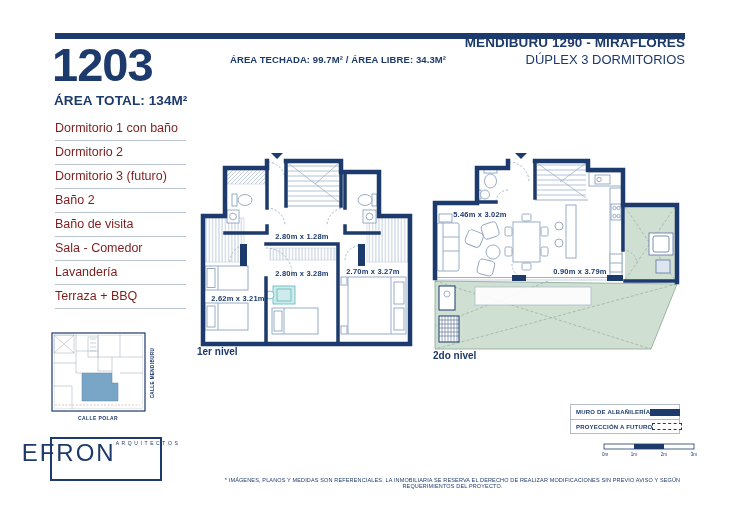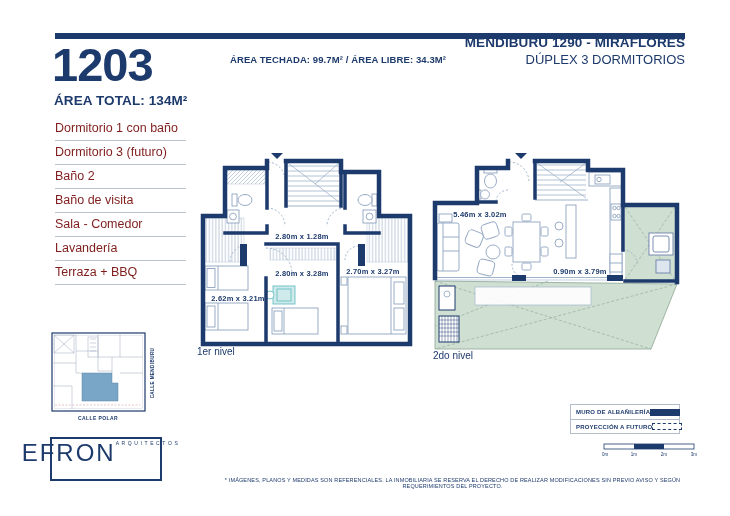--- a/index.html
+++ b/index.html
@@ -27,21 +27,21 @@
   .room-list { left:55px; top:118px; width:131px; }
   .room-item {
     font-size:12.5px; font-weight:400; color:#7f1d1d;
     padding:3px 0 4px 0;
     border-bottom:1px solid #b9c3d1;
     line-height:1.2;
     margin-bottom:1px;
   }
   .room-item:last-child { border-bottom:1px solid #b9c3d1; }
 
-  .plan-label { font-size:10px; font-weight:400; color:#1d3a6c; }
+  .plan-label { font-size:10px; font-weight:700; color:#1d3a6c; }
 
   .logo-box {
     left:50px; top:437px; width:112px; height:44px;
     border:2.5px solid #1d3a6c;
     display:flex; flex-direction:row; justify-content:center;
   }
   .logo-brand { font-size:24px; font-weight:400; letter-spacing:2px; text-align:center; line-height:1; margin-top:2px; }
   .logo-tag   { font-size:5px; letter-spacing:2.6px; text-align:right; padding-right:10px; margin-top:1px; font-weight:400; }
 
   .legend { left:570px; top:404px; width:110px; border:1px solid #b3bcc9; }
@@ -74,20 +74,21 @@
 
 <div class="abs areas-line">ÁREA TECHADA: 99.7M² / ÁREA LIBRE: 34.3M²</div>
 
 <div class="abs project-block">
   <div class="project-title">MENDIBURU 1290 - MIRAFLORES</div>
   <div class="project-sub">DÚPLEX 3 DORMITORIOS</div>
 </div>
 
 <div class="abs room-list">
   <div class="room-item">Dormitorio 1 con baño</div>
+  <div class="room-item">Dormitorio 2</div>
   <div class="room-item">Dormitorio 3 (futuro)</div>
   <div class="room-item">Baño 2</div>
   <div class="room-item">Baño de visita</div>
   <div class="room-item">Sala - Comedor</div>
   <div class="room-item">Lavandería</div>
   <div class="room-item">Terraza + BBQ</div>
 </div>
 
 <svg class="abs" style="left:195px; top:148px;" width="225" height="205" viewBox="0 0 225 205">
   <defs>

